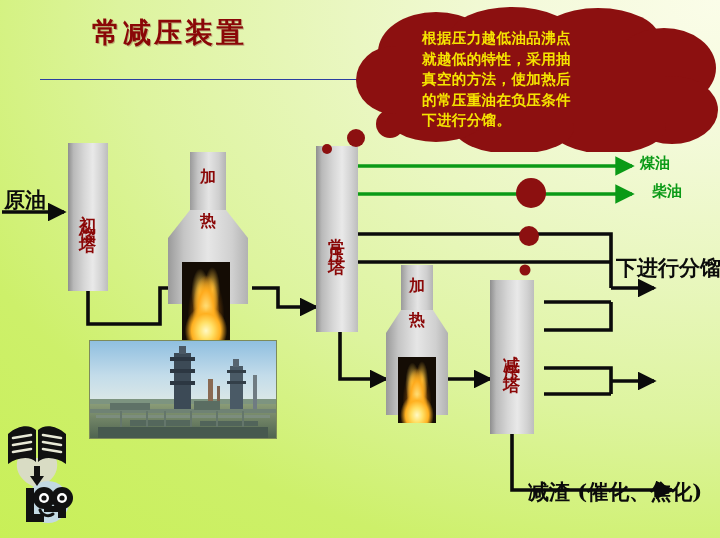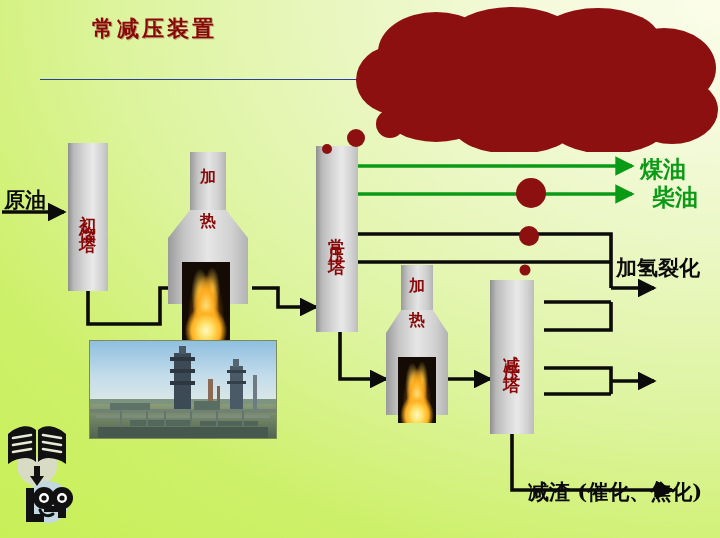--- a/index.html
+++ b/index.html
@@ -11,21 +11,21 @@
     position:relative;width:720px;height:538px;overflow:hidden;
     background:
       radial-gradient(ellipse 160% 150% at 100% 0%,
         #fbfde9 0%, #f4fadb 16%, #eaf7c2 32%, #ddf49e 52%, #cdf06a 72%, #c6ef4f 100%);
   }
 
   
   #title{
     position:absolute;left:92px;top:14px;
     font-family:"DejaVu Serif","Liberation Serif",serif;
-    font-size:22px;font-weight:700;letter-spacing:3px;
+    font-size:28px;font-weight:700;letter-spacing:3px;
     color:#8a0707;
     text-shadow:1px 1px 0 rgba(120,40,40,.35);
     white-space:nowrap;
   }
   #title-rule{
     position:absolute;left:40px;top:79px;width:362px;height:0;
     border-top:1.4px solid #2b3fa0;
   }
 
   
@@ -71,21 +71,21 @@
       radial-gradient(ellipse 22% 40% at 63% 36%, #ffc63f 0%, rgba(140,44,4,0) 74%),
       radial-gradient(ellipse 48% 70% at 50% 70%, rgba(255,150,20,.85) 0%, rgba(60,20,2,0) 80%);
   }
 
   .txt{
     position:absolute;
     font-family:"DejaVu Serif","Liberation Serif",serif;
     font-weight:700;white-space:nowrap;
   }
   .lbl-black{font-size:21px;color:#0b0b0b;}
-  .lbl-green{font-size:23px;color:#0a9a16;}
+  .lbl-green{font-size:15px;color:#0a9a16;}
 
   #pipes{position:absolute;left:0;top:0;width:720px;height:538px;}
 
   
   #photo{
     position:absolute;left:89px;top:340px;width:186px;height:97px;
     border:1px solid #7d8b5a;overflow:hidden;
     background:linear-gradient(to bottom,#9ec7e3 0%,#bcd8ec 34%,#cfe2ee 50%,#7e9478 68%,#5d7560 100%);
   }
   #photo svg{display:block;}
@@ -195,21 +195,21 @@
   <div class="tower" style="left:490px;top:280px;width:44px;height:154px;">
     <div class="tower-label">减压塔</div>
   </div>
 
   <div class="txt lbl-black" style="left:4px;top:186px;">原油</div>
 
   <div class="txt lbl-green" style="left:640px;top:154px;">煤油</div>
 
   <div class="txt lbl-green" style="left:652px;top:182px;">柴油</div>
 
-  <div class="txt lbl-black" style="left:616px;top:254px;">加氢裂化</div>
+  <div class="txt lbl-black" style="left:616px;top:254px;">下进行分馏</div>
 
 
   <div class="txt lbl-black" style="left:528px;top:455px;margin-top:23px;">减渣 (催化、焦化)</div>
 
   <svg style="position:absolute;left:0;top:0;width:720px;height:538px;pointer-events:none;" viewBox="0 0 720 538" xmlns="http://www.w3.org/2000/svg">
     <g fill="#8c1010">
       <circle cx="327" cy="149" r="5"></circle>
       <circle cx="356" cy="138" r="9"></circle>
       <circle cx="390" cy="124" r="14"></circle>
       <circle cx="531" cy="193" r="15"></circle>
@@ -226,20 +226,27 @@
         <ellipse cx="282" cy="34" rx="62" ry="32"></ellipse>
         <ellipse cx="348" cy="62" rx="52" ry="40"></ellipse>
         <ellipse cx="356" cy="104" rx="46" ry="34"></ellipse>
         <ellipse cx="292" cy="120" rx="58" ry="28"></ellipse>
         <ellipse cx="198" cy="122" rx="60" ry="26"></ellipse>
         <ellipse cx="120" cy="104" rx="54" ry="32"></ellipse>
         <ellipse cx="78" cy="74" rx="38" ry="34"></ellipse>
         <rect x="80" y="36" width="268" height="80"></rect>
       </g>
     </svg>
+    <div id="bubble-text">
+      <div>根据压力越低油品沸点</div>
+      <div>就越低的特性，采用抽</div>
+      <div>真空的方法，使加热后</div>
+      <div>的常压重油在负压条件</div>
+      <div>下进行分馏。</div>
+    </div>
   </div>
 
   <div id="photo">
     <svg viewBox="0 0 186 97" width="186" height="97" xmlns="http://www.w3.org/2000/svg">
       <defs>
         <linearGradient id="sky" x1="0" y1="0" x2="0" y2="1">
           <stop offset="0" stop-color="#8fbfe0"></stop>
             <stop offset="0.55" stop-color="#c3dcea"></stop>
           <stop offset="1" stop-color="#dde9e6"></stop>
         </linearGradient>

